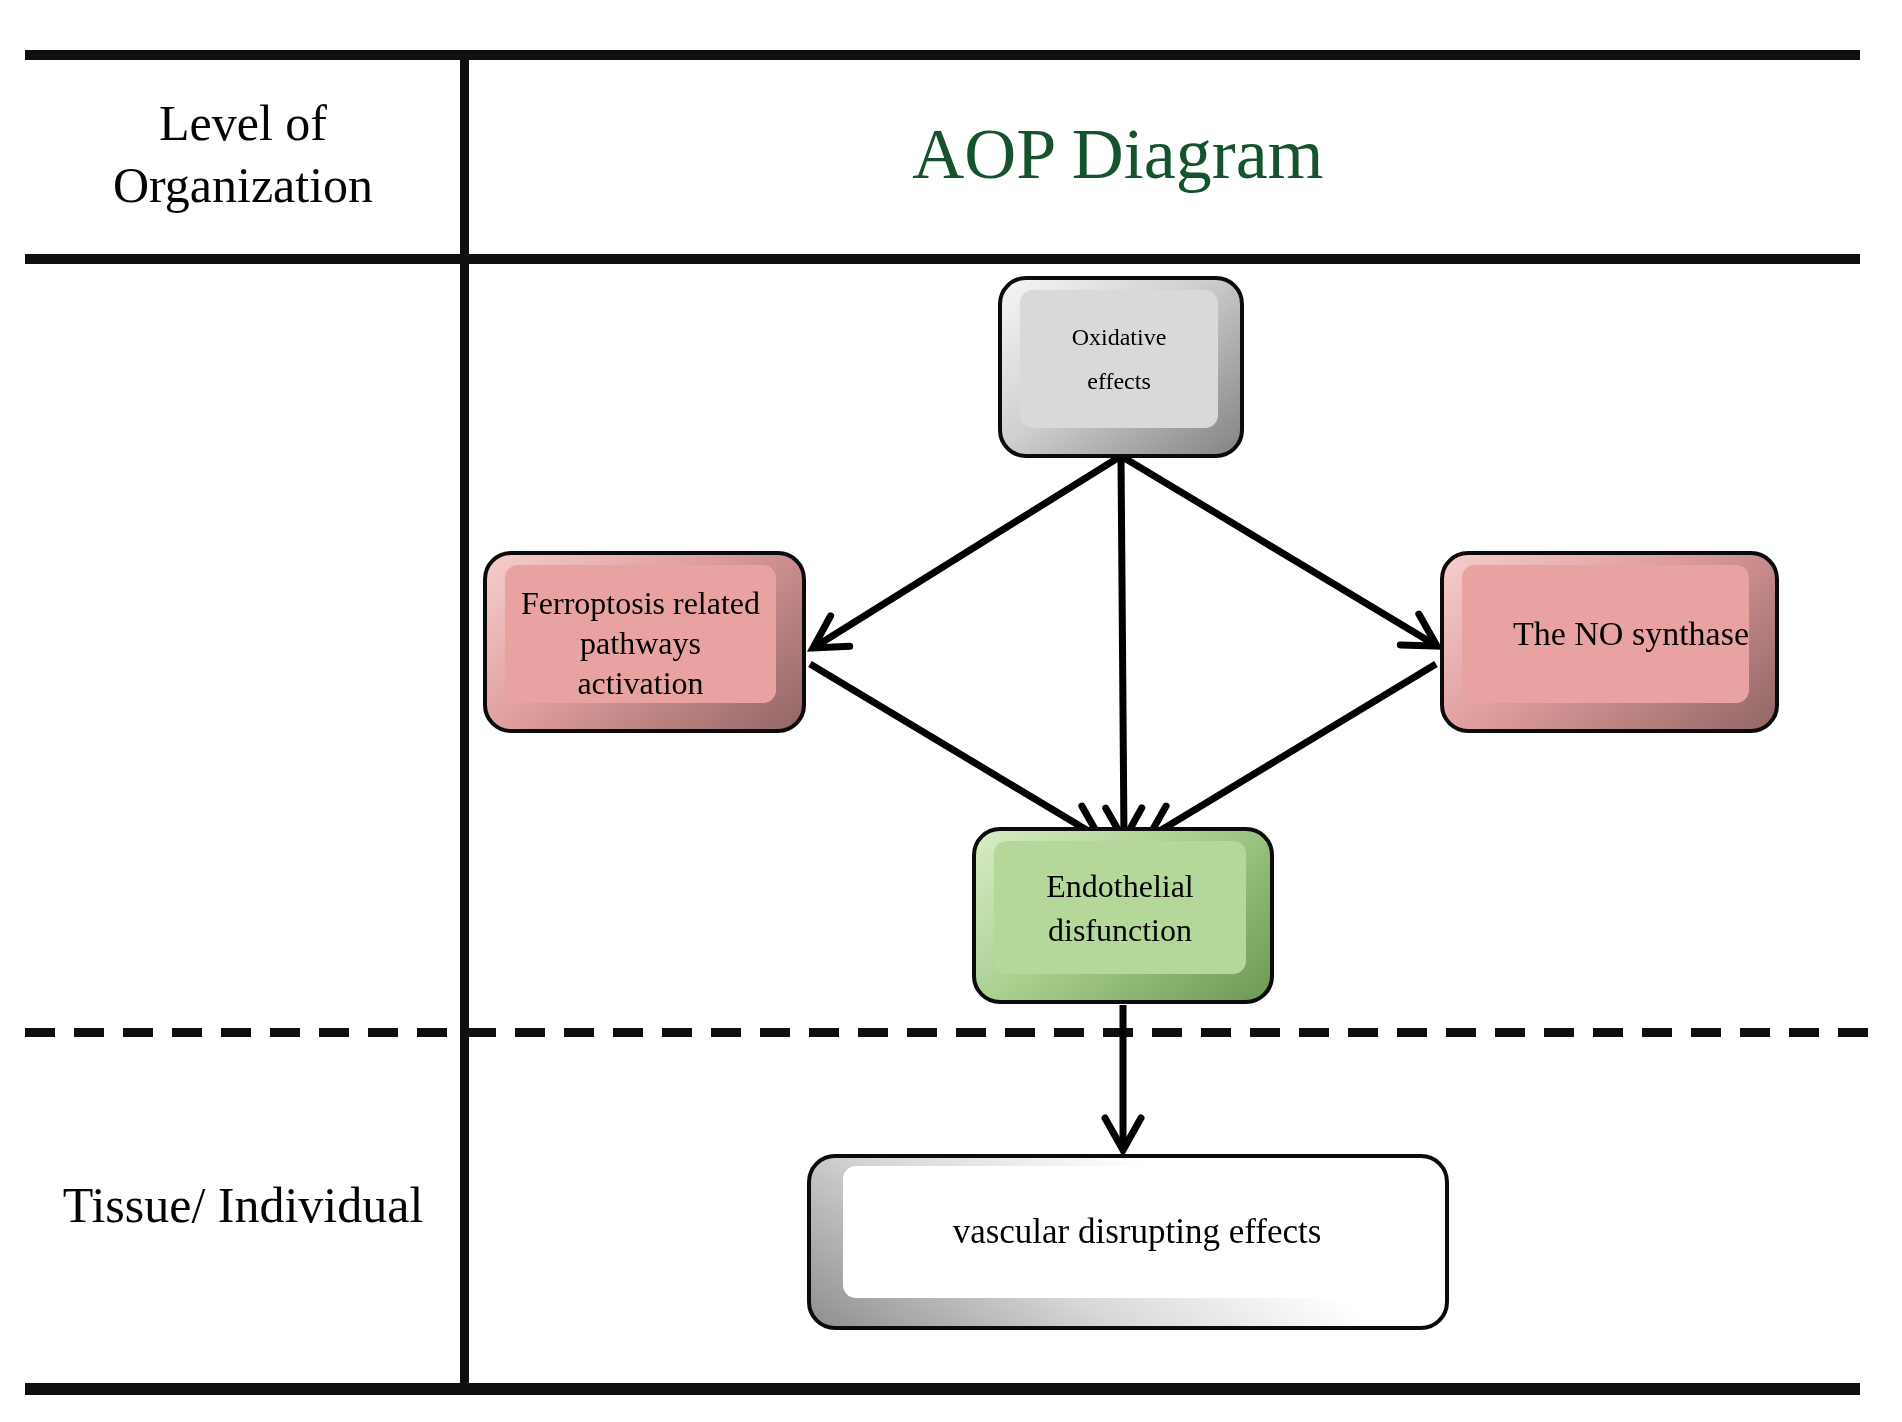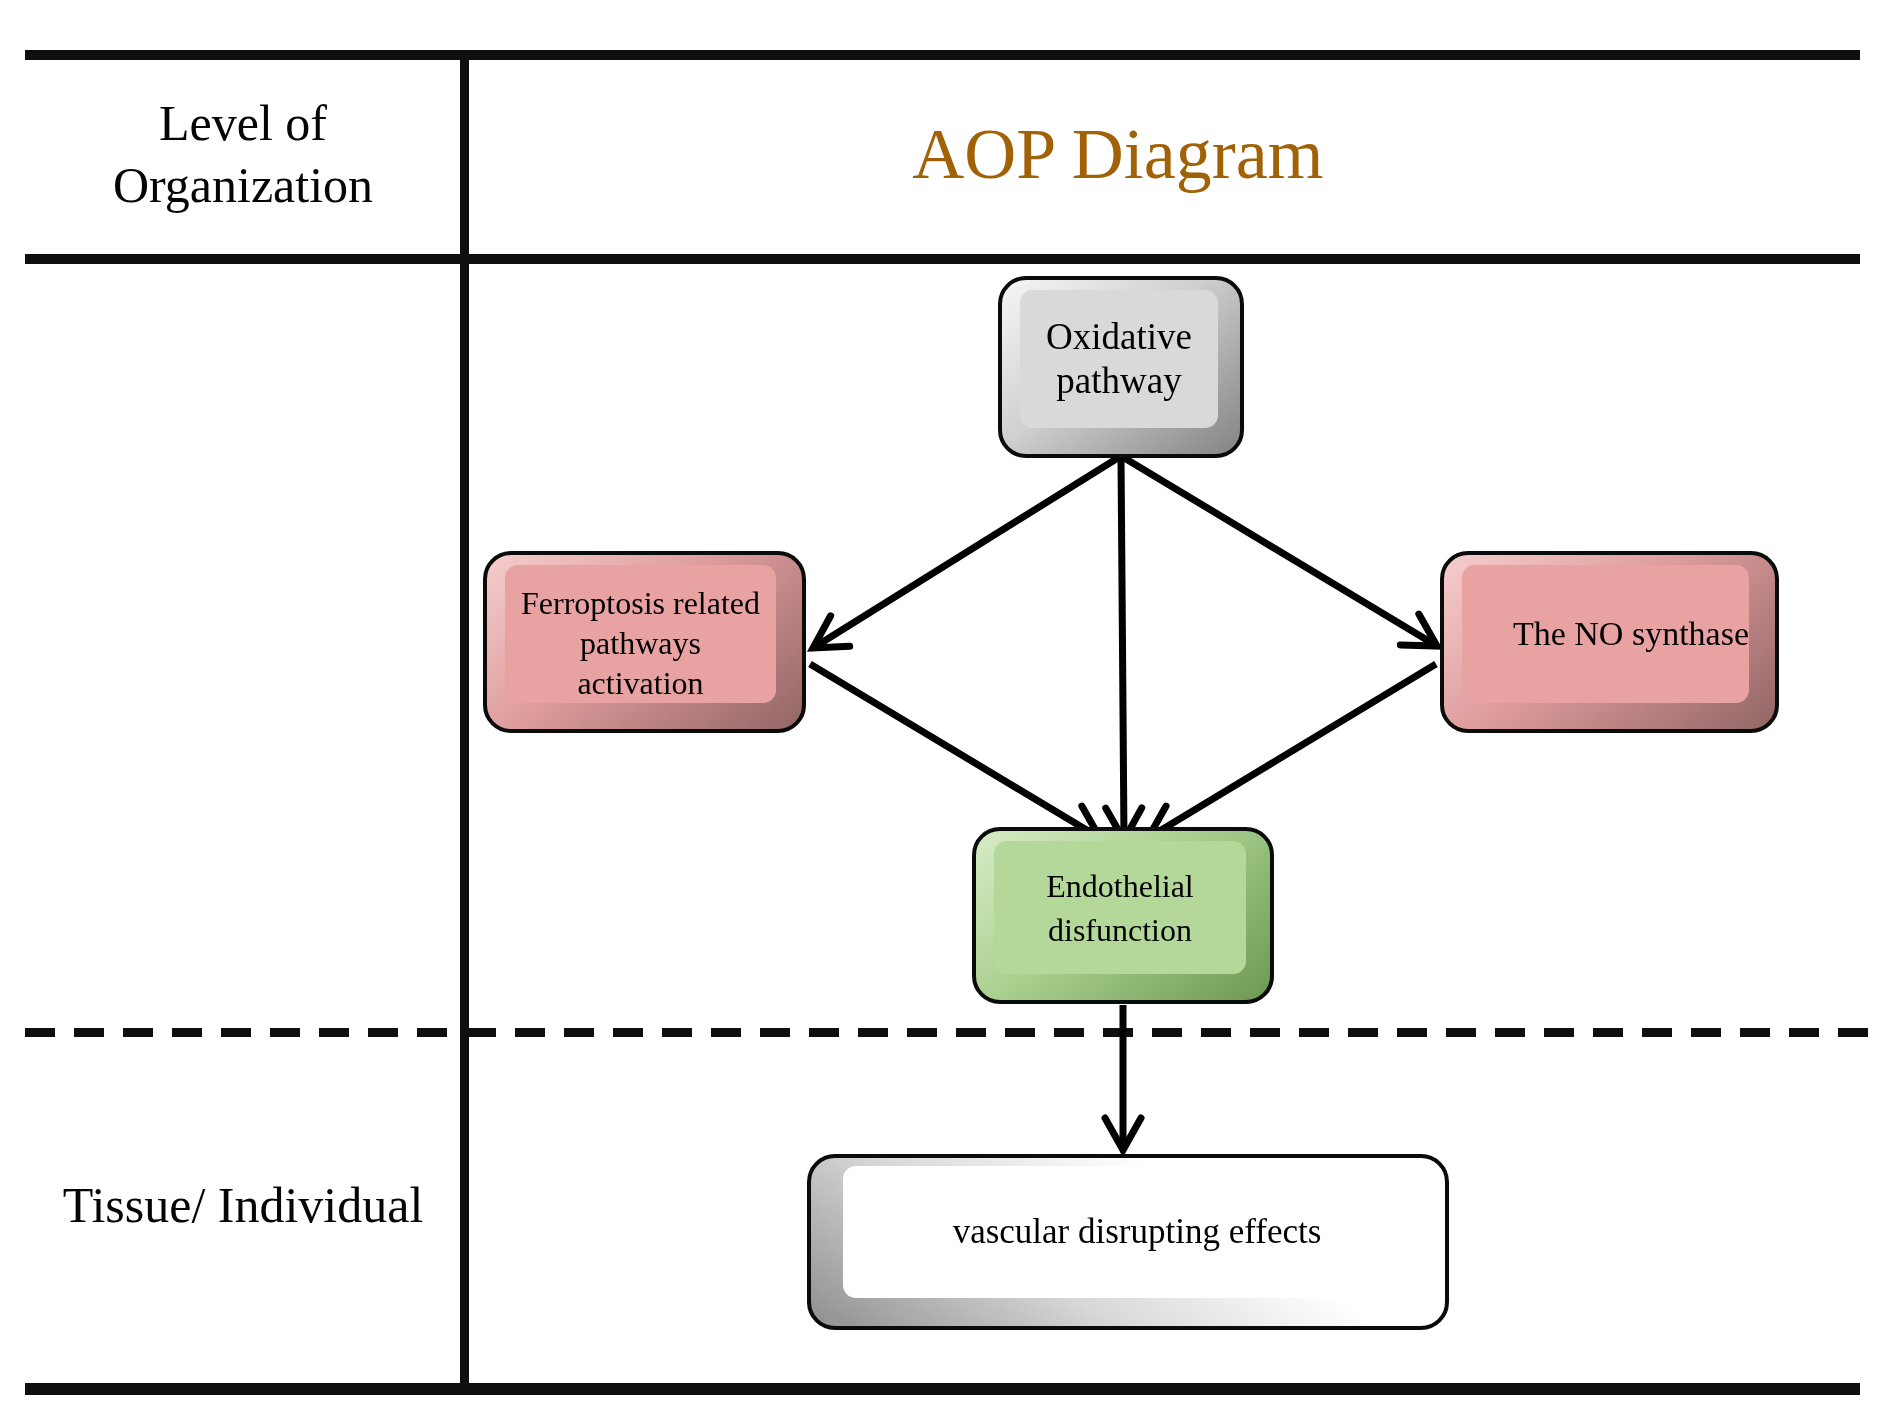--- a/index.html
+++ b/index.html
@@ -27,21 +27,21 @@
   
   .cell-label {
     position: absolute; left: 25px; width: 436px;
     text-align: center; font-size: 50px; line-height: 62px; color: #050505;
   }
   .label-level  { top: 92px;  }
   .label-macro  { top: 586px; }
   .label-tissue { top: 1174px;}
   .diagram-title {
     position: absolute; left: 469px; top: 106px; width: 1298px;
-    text-align: center; font-size: 72px; line-height: 96px; color: #a16207;
+    text-align: center; font-size: 72px; line-height: 96px; color: #14532d;
   }
 
   
   .node {
     position: absolute; box-sizing: border-box;
     border: 4px solid #0b0b0b; border-radius: 28px; overflow: hidden;
   }
   .node .face {
     position: absolute; border-radius: 13px;
     display: flex; flex-direction: column; align-items: center; justify-content: center;
@@ -55,21 +55,21 @@
   .node-pink  { background: linear-gradient(140deg, #f6cdcd 0%, #dd9b9b 45%, #926666 100%); }
   .node-pink  .face { left: 18px; right: 26px; top: 10px; bottom: 26px; background: #e9a2a2; }
 
   .node-green { background: linear-gradient(140deg, #d8ecc6 0%, #a9cf8e 45%, #6d9853 100%); }
   .node-green .face { left: 18px; right: 24px; top: 10px; bottom: 26px; background: #b4d79a; }
 
   .node-white { background: linear-gradient(215deg, #ffffff 35%, #d8d8d8 65%, #8f8f8f 100%); }
   .node-white .face { left: 32px; right: 14px; top: 8px; bottom: 28px; background: #ffffff; }
 
   .node-oxidative   { left: 998px;  top: 276px;  width: 246px; height: 182px; }
-  .node-oxidative   .face { font-size: 37px; line-height: 44px; }
+  .node-oxidative   .face { font-size: 24px; line-height: 44px; }
   .node-ferroptosis { left: 483px;  top: 551px;  width: 323px; height: 182px; }
   .node-ferroptosis .face { font-size: 32px; line-height: 40px; justify-content: flex-end; }
   .node-nosynthase  { left: 1440px; top: 551px;  width: 339px; height: 182px; }
   .node-nosynthase  .face { font-size: 34px; line-height: 44px; align-items: flex-end; }
   .node-endothelial { left: 972px;  top: 827px;  width: 302px; height: 177px; }
   .node-endothelial .face { font-size: 32px; line-height: 44px; }
   .node-vascular    { left: 807px;  top: 1154px; width: 642px; height: 176px; }
   .node-vascular    .face { font-size: 35px; line-height: 44px; }
 
   
@@ -108,21 +108,21 @@
     <line x1="1121" y1="456" x2="1437" y2="646" marker-end="url(#vhead)"></line>
     <line x1="1121" y1="456" x2="1124" y2="840" marker-end="url(#vhead)"></line>
     <line x1="810" y1="664" x2="1100" y2="838" marker-end="url(#vhead)"></line>
     <line x1="1436" y1="664" x2="1148" y2="838" marker-end="url(#vhead)"></line>
     <line x1="1123" y1="1005" x2="1123" y2="1150" marker-end="url(#vhead)"></line>
   </svg>
 
   <div class="node node-gray node-oxidative">
     <div class="face">
       <span>Oxidative</span>
-      <span>pathway</span>
+      <span>effects</span>
     </div>
   </div>
 
   <div class="node node-pink node-ferroptosis">
     <div class="face">
       <span>Ferroptosis related</span>
       <span>pathways</span>
       <span>activation</span>
     </div>
   </div>

